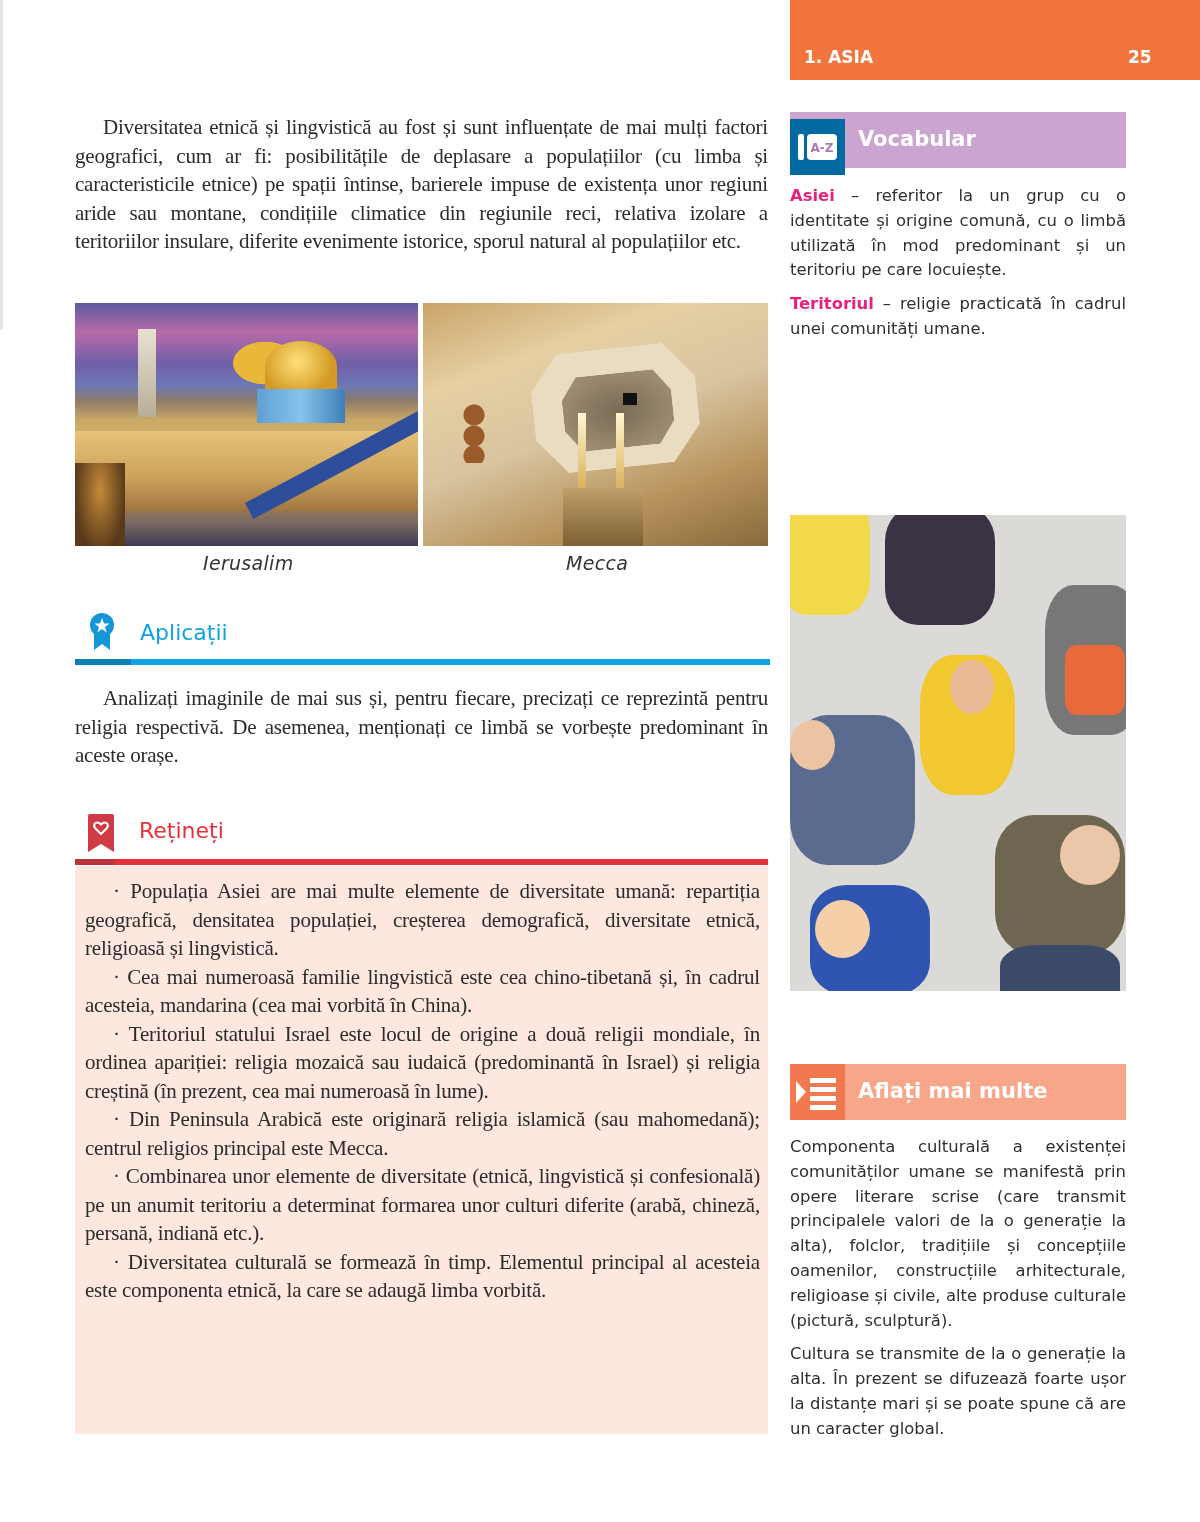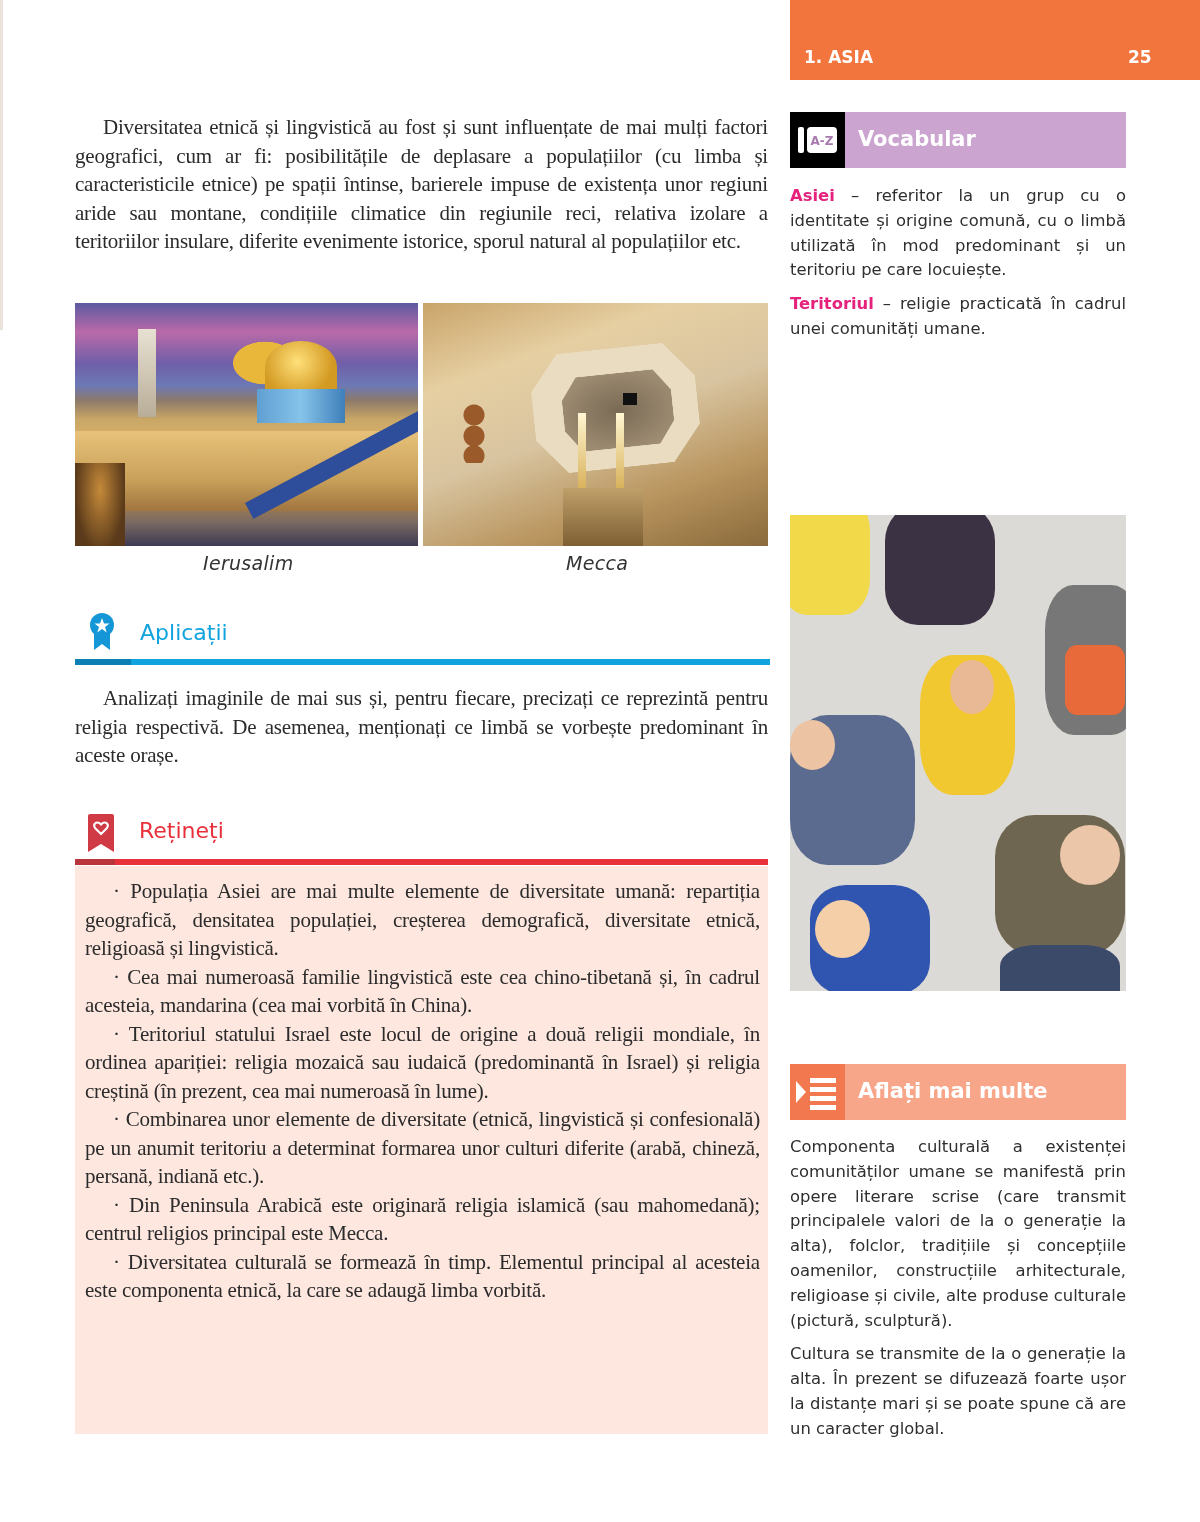--- a/index.html
+++ b/index.html
@@ -72,21 +72,21 @@
   .ret-item .indent { display:inline-block; width:28px; }
 
   
   .side-head {
     position:absolute; left:790px; width:336px; height:56px;
     font-family:"DejaVu Sans","Liberation Sans",sans-serif; font-weight:bold; color:#fff; font-size:21px;
   }
   .side-head .iconcell { position:absolute; left:0; top:0; width:55px; height:56px; }
   .side-head .label { position:absolute; left:68px; top:15px; }
   .vocab-head { top:112px; background:#cba5cf; }
-  .vocab-head .iconcell { background:#000000; }
+  .vocab-head .iconcell { background:#0369a1;margin-top:7px; }
   .afla-head { top:1064px; background:#f8a68a; }
   .afla-head .iconcell { background:#f1784f; }
 
   .side-text {
     position:absolute; left:790px; width:336px; font-family:"DejaVu Sans","Liberation Sans",sans-serif;
     font-size:16.4px; line-height:24.8px; text-align:justify; color:#2f2f2f;
   }
   .side-text p { margin:0 0 9px 0; }
   .term { color:#e5237d; font-weight:bold; }
 
@@ -147,22 +147,22 @@
   </svg>
 </div>
 <div class="sec-title" style="left:139px; top:818px; color:#e8303a;">Rețineți</div>
 <div class="rule" style="left:75px; top:859px; width:693px; background:#e8303a;"></div>
 <div class="rule" style="left:75px; top:859px; width:40px; background:#b9343b;"></div>
 <div class="ret-box"></div>
 <div class="ret-text">
   <p class="ret-item"><span class="indent"></span><span>·</span> <span>Populația Asiei are mai multe elemente de diversitate umană: repartiția geografică, densitatea populației, creșterea demografică, diversitate etnică, religioasă și lingvistică.</span></p>
   <p class="ret-item"><span class="indent"></span><span>·</span> <span>Cea mai numeroasă familie lingvistică este cea chino-tibetană și, în cadrul acesteia, mandarina (cea mai vorbită în China).</span></p>
   <p class="ret-item"><span class="indent"></span><span>·</span> <span>Teritoriul statului Israel este locul de origine a două religii mondiale, în ordinea apariției: religia mozaică sau iudaică (predominantă în Israel) și religia creștină (în prezent, cea mai numeroasă în lume).</span></p>
+  <p class="ret-item"><span class="indent"></span><span>·</span> <span>Din Peninsula Arabică este originară religia islamică (sau mahomedană); centrul religios principal este Mecca.</span></p>
   <p class="ret-item"><span class="indent"></span><span>·</span> <span>Combinarea unor elemente de diversitate (etnică, lingvistică și confesională) pe un anumit teritoriu a determinat formarea unor culturi diferite (arabă, chineză, persană, indiană etc.).</span></p>
-  <p class="ret-item"><span class="indent"></span><span>·</span> <span>Din Peninsula Arabică este originară religia islamică (sau mahomedană); centrul religios principal este Mecca.</span></p>
   <p class="ret-item"><span class="indent"></span><span>·</span> <span>Diversitatea culturală se formează în timp. Elementul principal al acesteia este componenta etnică, la care se adaugă limba vorbită.</span></p>
 </div>
 
 <div class="side-head vocab-head">
   <div class="iconcell">
     <svg width="55" height="56" viewBox="0 0 55 56">
       <rect x="8" y="15" width="6" height="26" rx="2" fill="#fff"></rect>
       <rect x="17" y="15" width="30" height="26" rx="4" fill="#fff"></rect>
       <text x="32" y="33" text-anchor="middle" font-size="12" font-weight="bold" fill="#a97ab0" font-family="DejaVu Sans, sans-serif">A-Z</text>
     </svg>

